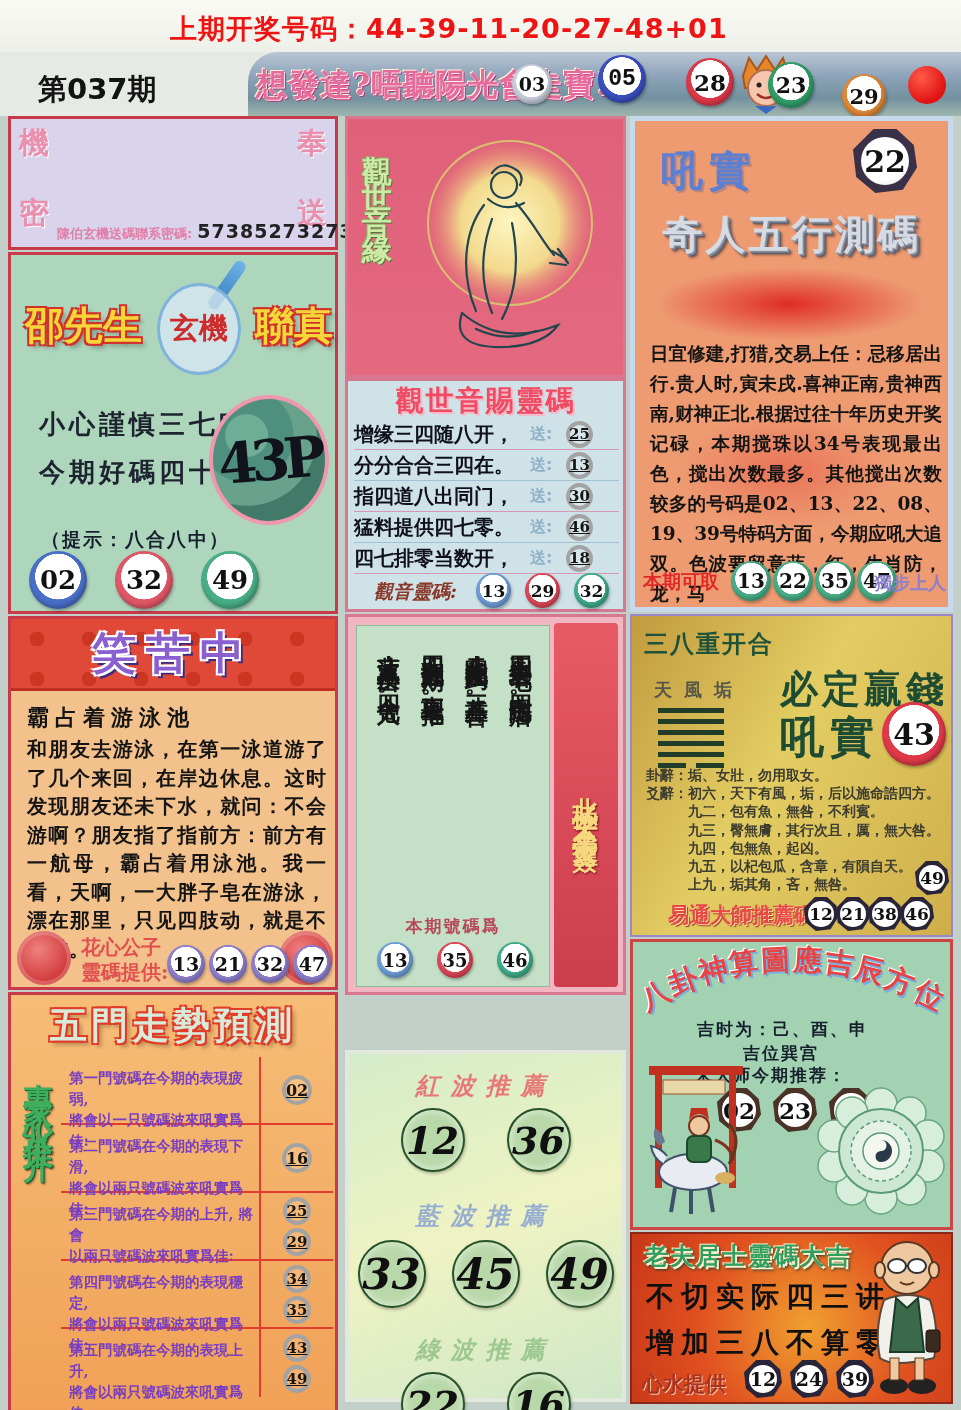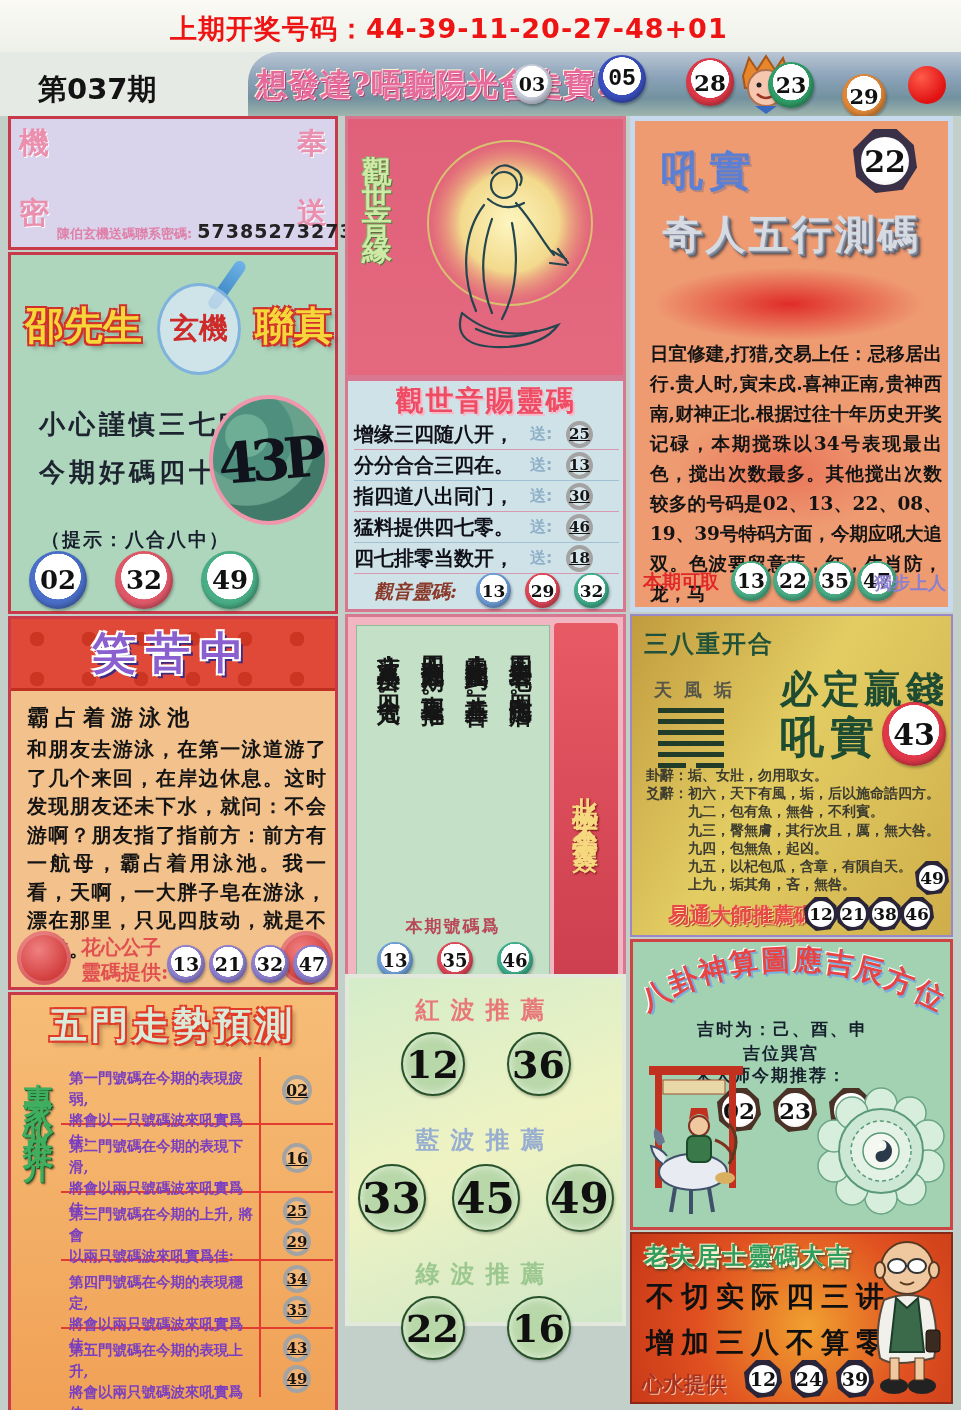--- a/index.html
+++ b/index.html
@@ -155,22 +155,22 @@
                     font-size:17px; font-weight:800; color:#b84858; letter-spacing:2px;
                     font-family:"DejaVu Serif",serif; }
   #p-beiji .banner { position:absolute; left:206px; top:6px; width:64px; height:364px;
                      background:linear-gradient(180deg,#e85a64,#cc3d4e); border-radius:4px;
                      display:flex; align-items:center; justify-content:center; }
   #p-beiji .banner .bt { writing-mode:vertical-rl; text-orientation:upright;
                          font-size:26px; font-weight:800; font-family:"DejaVu Serif",serif;
                          color:#f6d87e; letter-spacing:7px; text-shadow:1px 1px 2px #7a1420; }
 
   
-  #p-waves { left:345px; top:974px; width:281px; height:352px; border:4px solid #e3e8dc;
-             background:linear-gradient(160deg,#d4ecc9,#eff3c3 50%,#cfe7c8); }
+  #p-waves { left:345px; top:1050px; width:281px; height:352px; border:4px solid #e3e8dc;
+             background:linear-gradient(160deg,#d4ecc9,#eff3c3 50%,#cfe7c8);font-style:italic; }
   #p-waves .wt { position:absolute; left:0; right:0; text-align:center; font-size:24px;
                  font-weight:800; font-family:"DejaVu Serif",serif; letter-spacing:11px; }
   #p-waves .wrow { position:absolute; left:0; right:0; display:flex; justify-content:center; }
 
   
   #p-qiren { left:630px; top:116px; width:323px; height:496px; background:#ee9b72;
              border:5px solid #c7d9ec; }
   #p-qiren .tag { position:absolute; left:26px; top:22px; font-size:42px; font-weight:800;
                   font-family:"DejaVu Serif",serif; color:#5b7fd4;
                   text-shadow:2px 2px 0 rgba(42,74,138,.25); letter-spacing:6px; }

